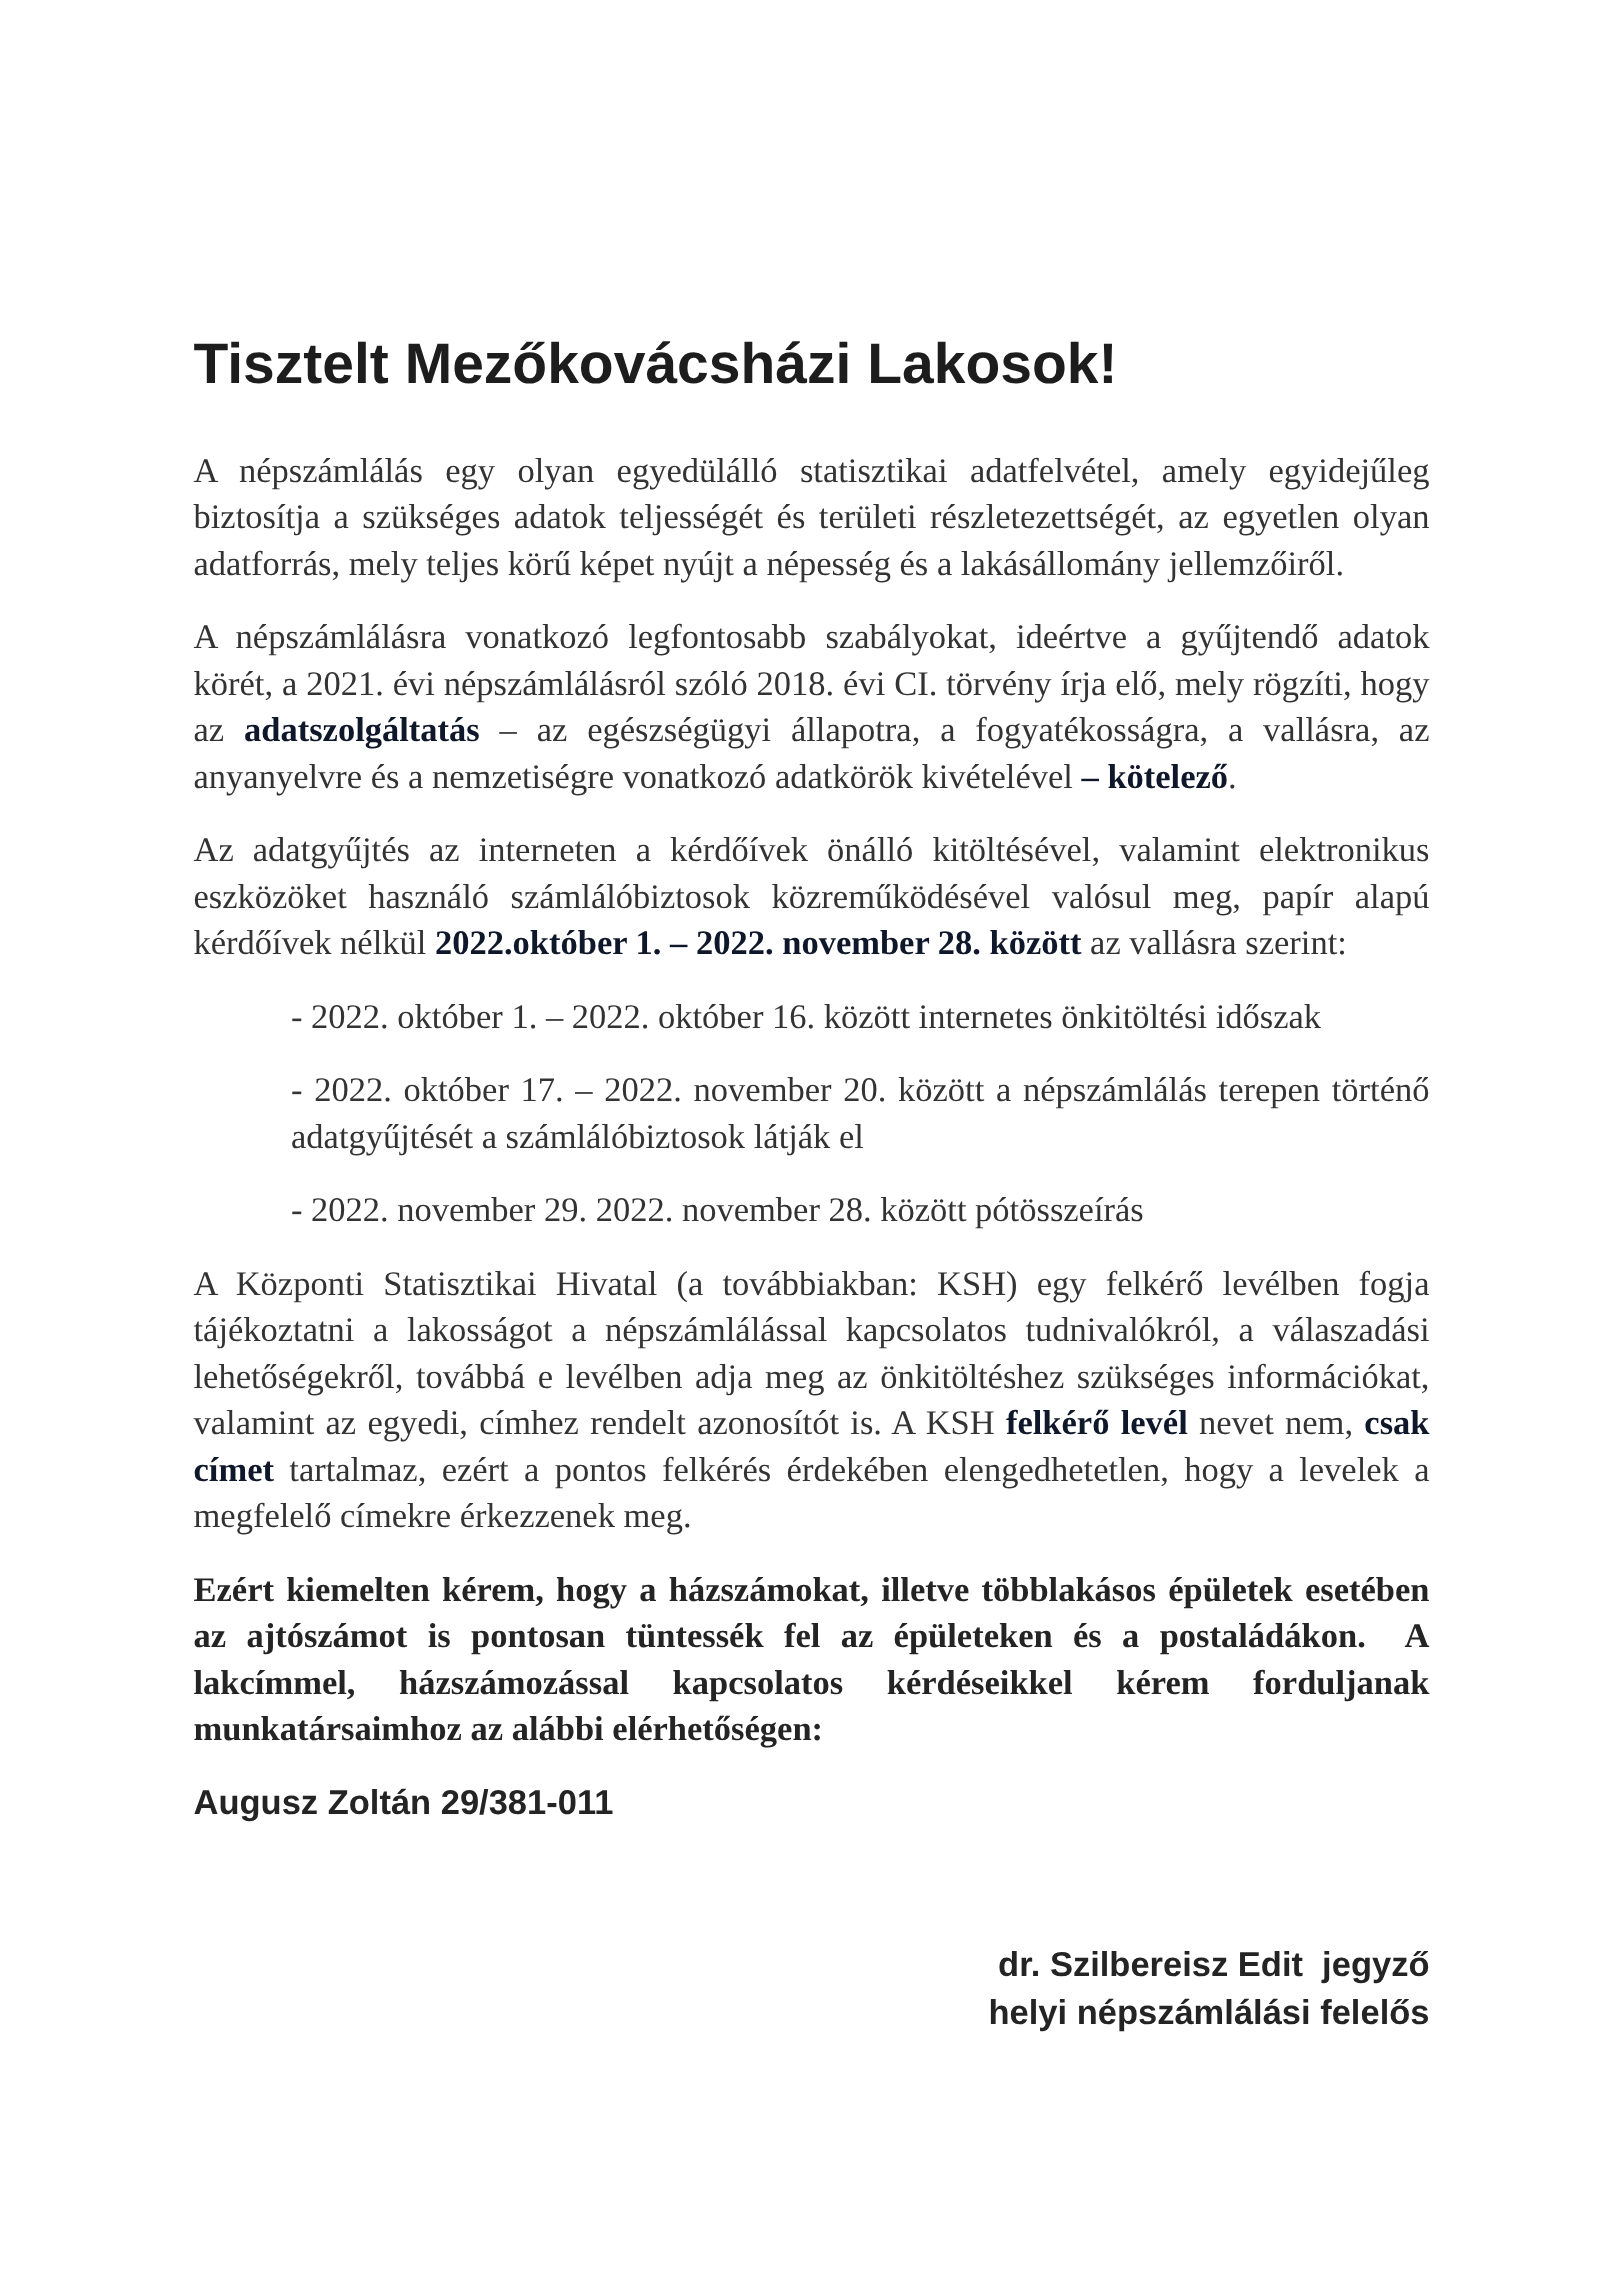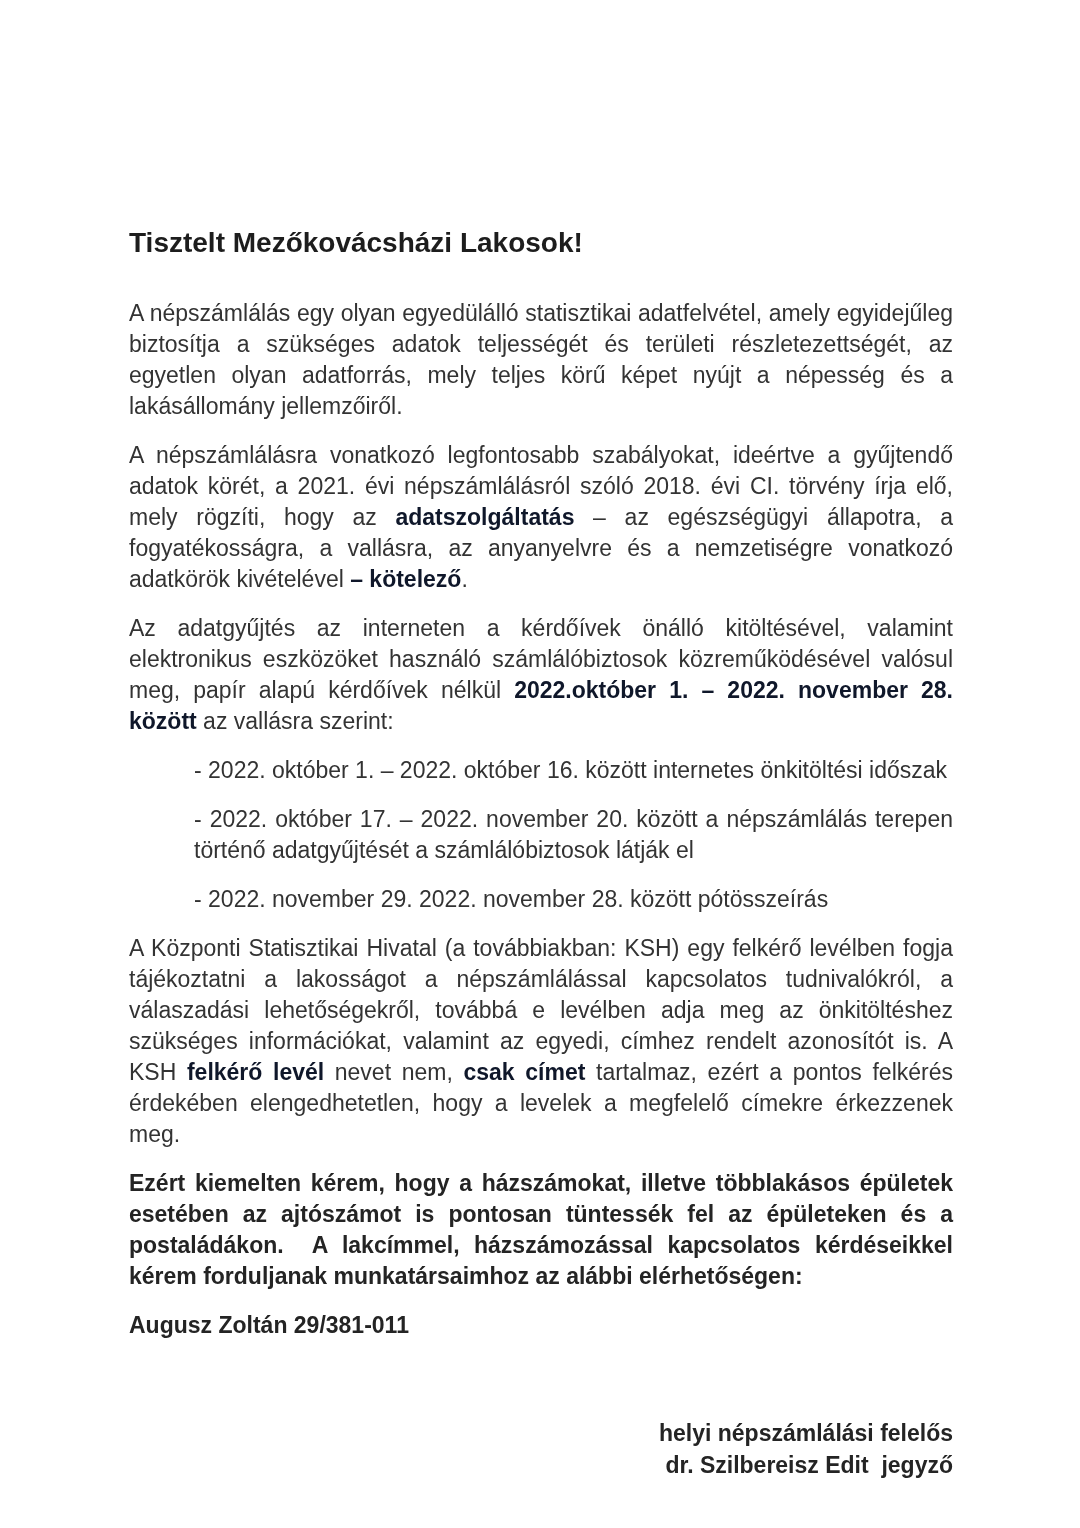--- a/index.html
+++ b/index.html
@@ -20,28 +20,28 @@
   }
   .content{
     position:absolute;
     left:129px;top:224px;width:824px;
     color:#333333;
     font-size:23px;
     line-height:31px;
     text-align:justify;
   }
   .salutation{
-    font-size:28px;
+    font-size:38px;
     line-height:38px;
     font-weight:bold;
     color:#1d1d1d;
     margin:0 0 36px 0;
     text-align:left;
   }
-  .para{margin:0 0 18px 0;}
+  .para{margin:0 0 18px 0;font-family:Liberation Serif, serif;}
   .para b{color:#0f172a;margin-top:48px;}
   .schedule{margin:0;}
   .schedule .para{margin-left:65px;}
   .bold-para{font-weight:bold;color:#242424;}
   .contact{font-weight:bold;color:#242424;margin:0;}
   .signature{
     margin-top:76px;
     text-align:right;
     font-weight:bold;
     color:#242424;
@@ -70,18 +70,18 @@
       <p class="para">- 2022. november 29. 2022. november 28. között pótösszeírás</p>
     </div>
 
     <p class="para"><span>A Központi Statisztikai Hivatal (a továbbiakban: KSH) egy felkérő levélben fogja tájékoztatni a lakosságot a népszámlálással kapcsolatos tudnivalókról, a válaszadási lehetőségekről, továbbá e levélben adja meg az önkitöltéshez szükséges információkat, valamint az egyedi, címhez rendelt azonosítót is. A KSH </span><b>felkérő levél</b><span> nevet nem, </span><b>csak címet</b><span> tartalmaz, ezért a pontos felkérés érdekében elengedhetetlen, hogy a levelek a megfelelő címekre érkezzenek meg.</span></p>
 
     <p class="para bold-para">Ezért kiemelten kérem, hogy a házszámokat, illetve többlakásos épületek esetében az ajtószámot is pontosan tüntessék fel az épületeken és a postaládákon.&nbsp; A lakcímmel, házszámozással kapcsolatos kérdéseikkel kérem forduljanak munkatársaimhoz az alábbi elérhetőségen:</p>
 
     <p class="contact">Augusz Zoltán 29/381-011</p>
 
     <div class="signature">
+      <div>dr. Szilbereisz Edit&nbsp; jegyző</div>
       <div>helyi népszámlálási felelős</div>
-      <div>dr. Szilbereisz Edit&nbsp; jegyző</div>
     </div>
 
   </div>
 </div>
 
 </body></html>

